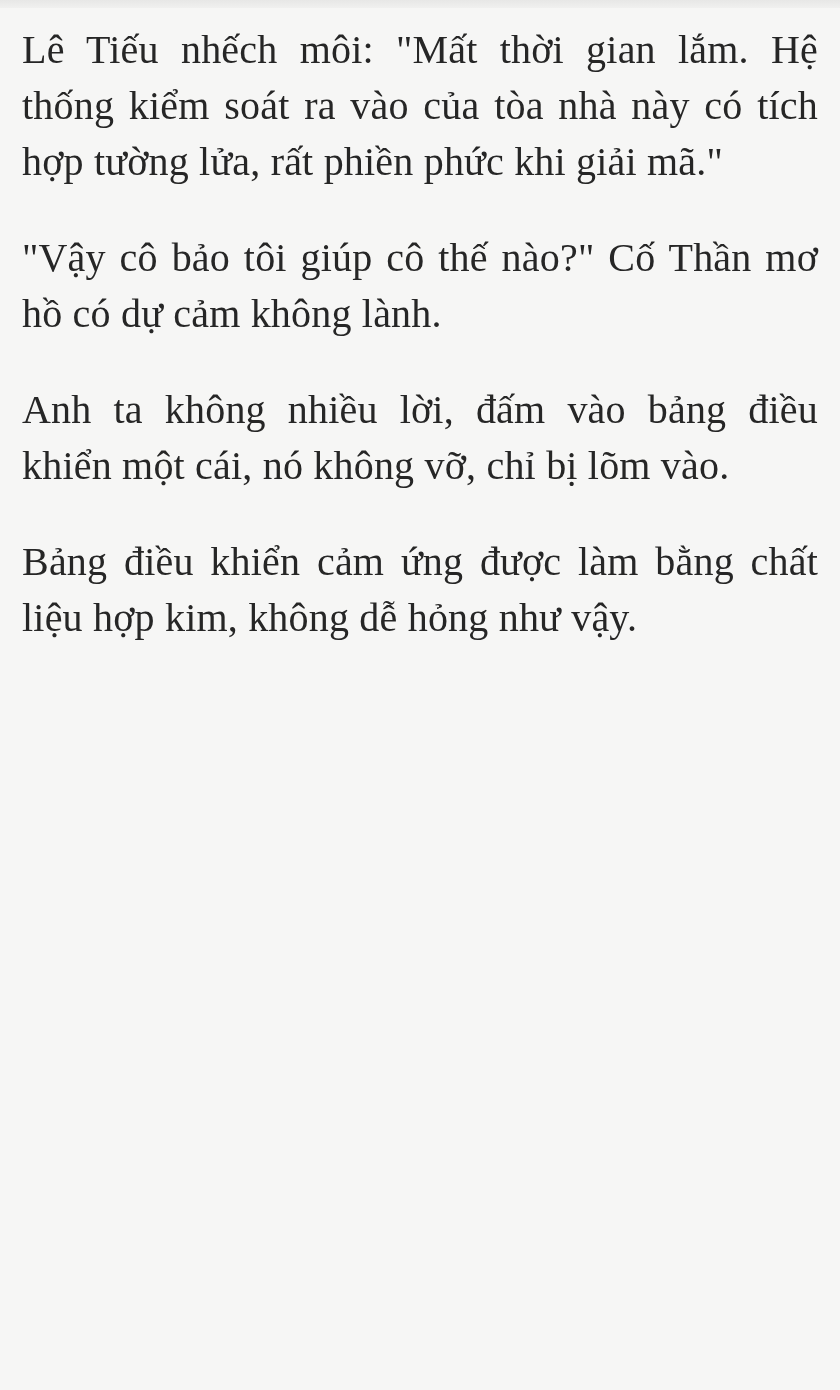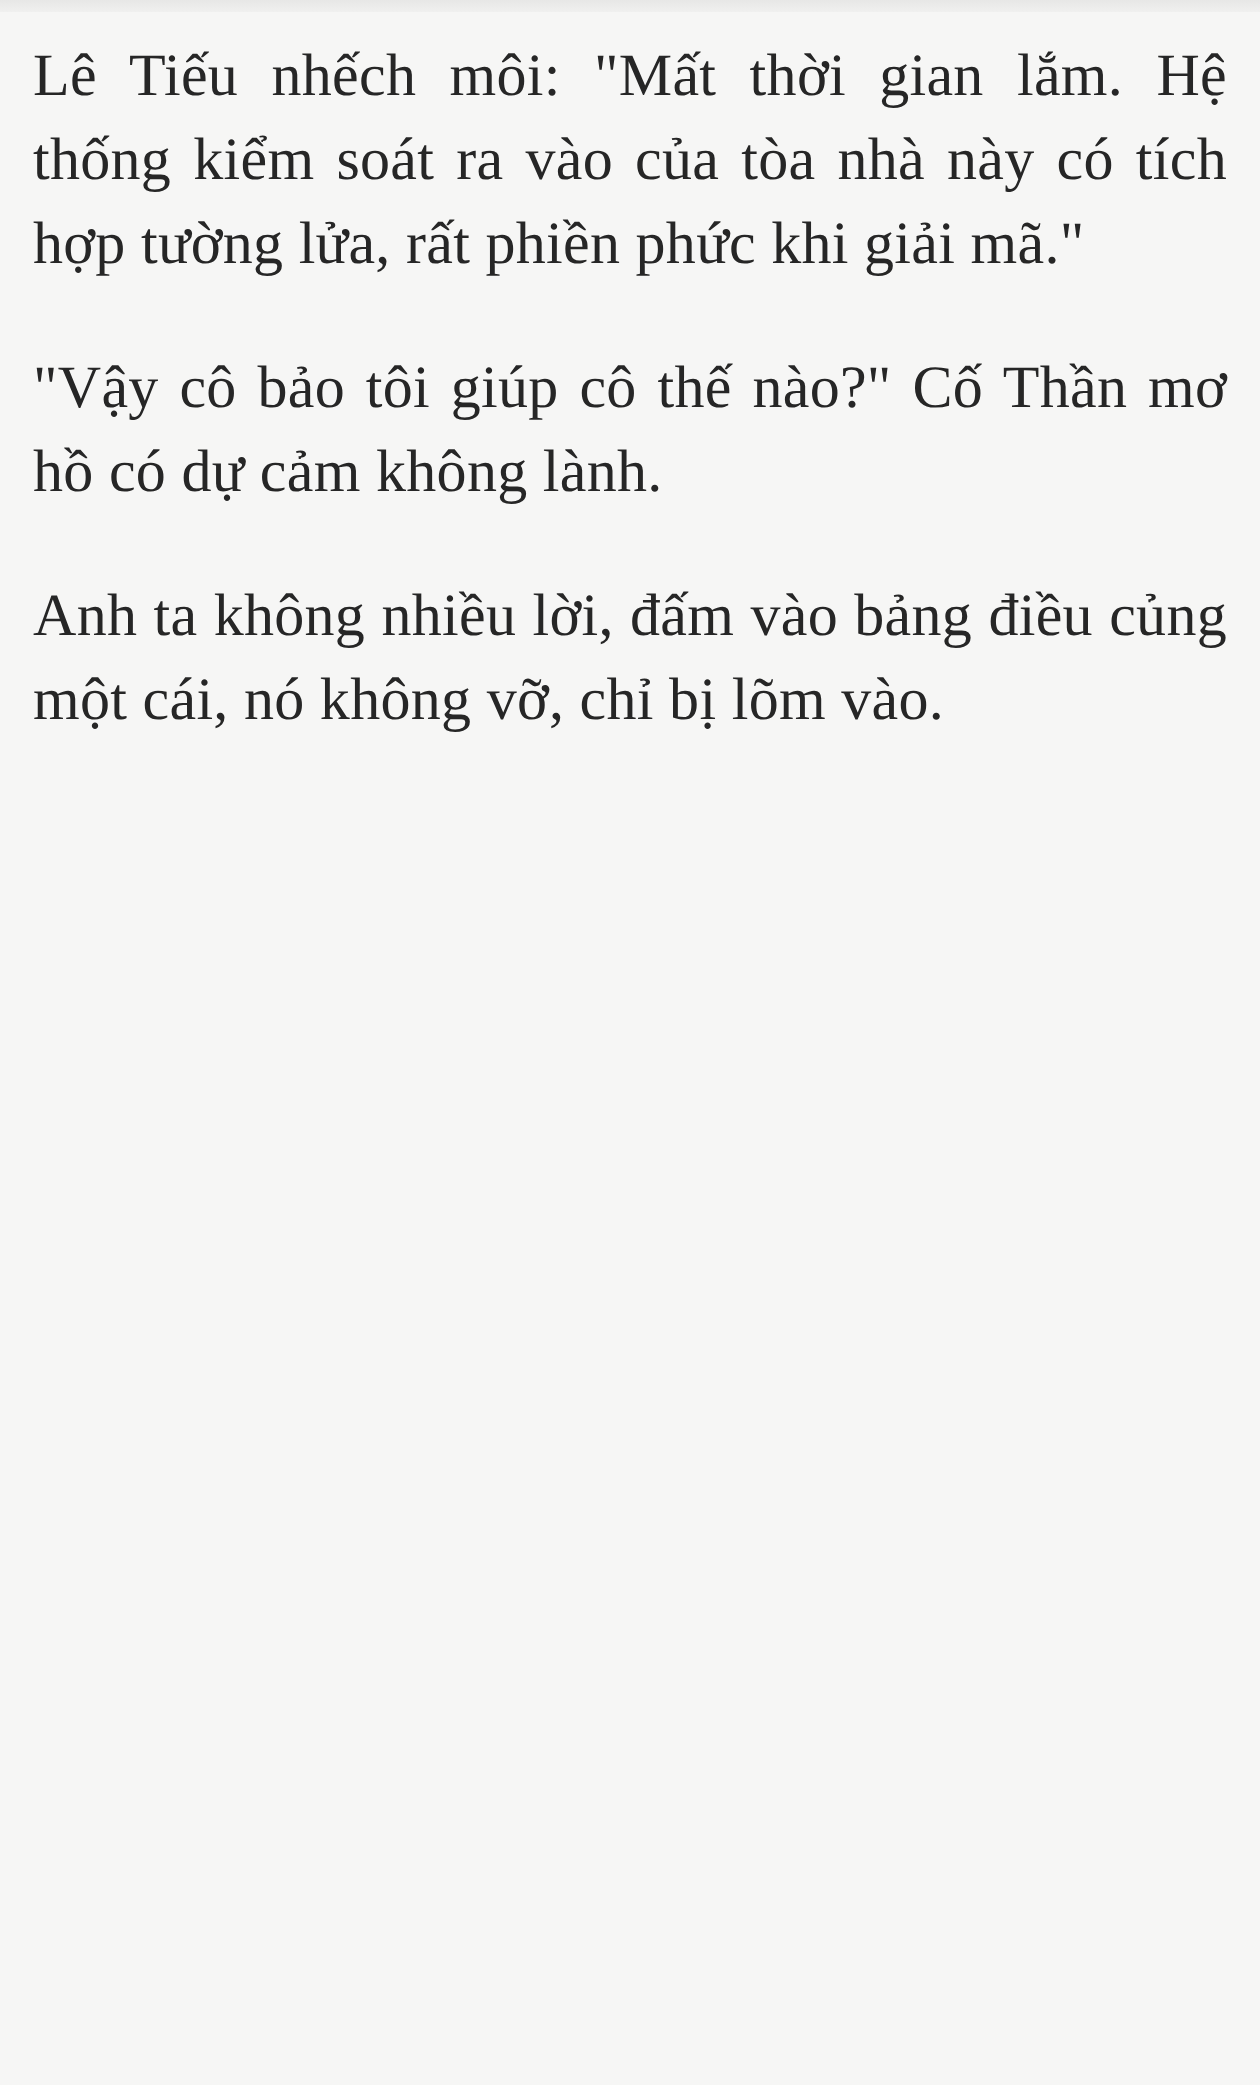--- a/index.html
+++ b/index.html
@@ -48,16 +48,17 @@
 <div class="reader-page">
 
   <p>Lê Tiếu nhếch môi: "Mất thời gian lắm. Hệ thống kiểm soát ra vào của tòa nhà này có tích hợp tường lửa, rất phiền phức khi giải mã."</p>
 
   <p>"Vậy cô bảo tôi giúp cô thế nào?" Cố Thần mơ hồ có dự cảm không lành.</p>
 
 
 
 
 
-  <p>Anh ta không nhiều lời, đấm vào bảng điều củng một cái, nó không vỡ, chỉ bị lõm vào.</p>
+  <p>Anh ta không nhiều lời, đấm vào bảng điều khiển một cái, nó không vỡ, chỉ bị lõm vào.</p>
 
+  <p>Bảng điều khiển cảm ứng được làm bằng chất liệu hợp kim, không dễ hỏng như vậy.</p>
 
 </div>
 
 </body></html>

